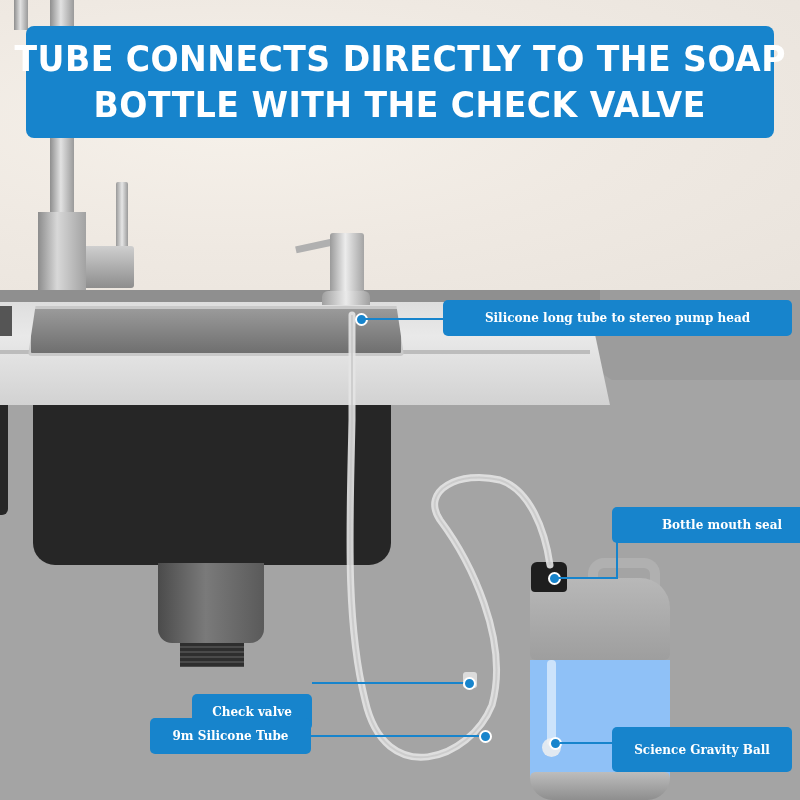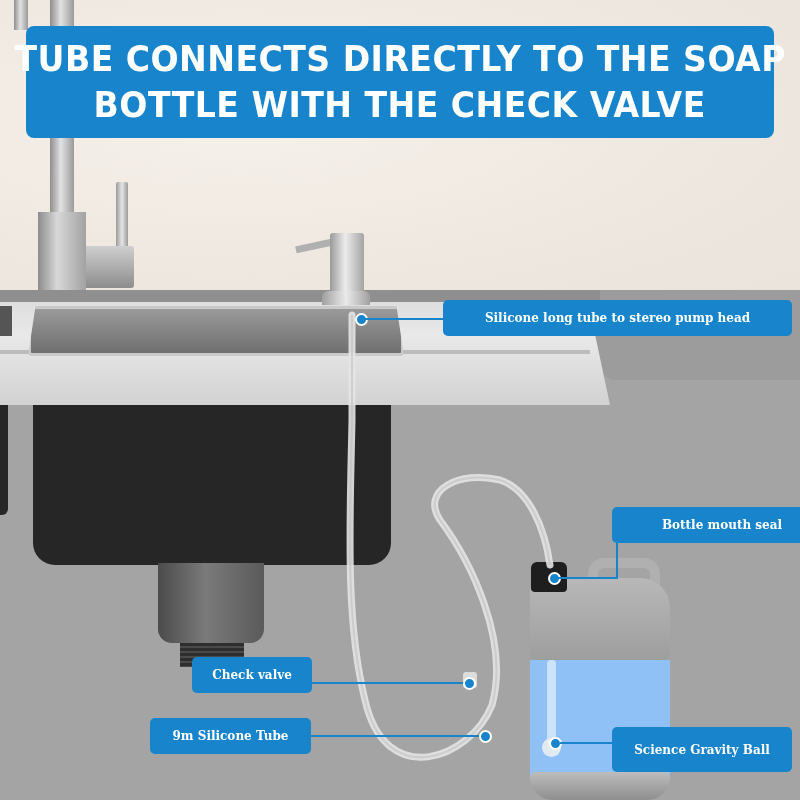--- a/index.html
+++ b/index.html
@@ -94,21 +94,21 @@
 
 <div class="dot" style="left:355px; top:313px;"></div>
 <div class="leader" style="left:364px; top:318px; width:80px; height:2px;"></div>
 <div class="label" style="left:443px; top:300px; width:349px; height:36px;">Silicone long tube to stereo pump head</div>
 
 <div class="dot" style="left:548px; top:572px;"></div>
 <div class="leader" style="left:558px; top:577px; width:58px; height:2px;"></div>
 <div class="leader" style="left:616px; top:541px; width:2px; height:38px;"></div>
 <div class="label" style="left:612px; top:507px; width:180px; height:36px;padding-left:20px;">Bottle mouth seal</div>
 
-<div class="label" style="left:192px; top:657px; width:120px; height:36px;">Check valve</div>
+<div class="label" style="left:192px; top:694px; width:120px; height:36px;">Check valve</div>
 <div class="leader" style="left:312px; top:682px; width:152px; height:2px;"></div>
 <div class="dot" style="left:463px; top:677px;"></div>
 
 <div class="label" style="left:150px; top:718px; width:161px; height:36px;">9m Silicone Tube</div>
 <div class="leader" style="left:311px; top:735px; width:168px; height:2px;"></div>
 <div class="dot" style="left:479px; top:730px;"></div>
 
 <div class="dot" style="left:549px; top:737px;"></div>
 <div class="leader" style="left:560px; top:742px; width:54px; height:2px;"></div>
 <div class="label" style="left:612px; top:727px; width:180px; height:45px;">Science Gravity Ball</div>

